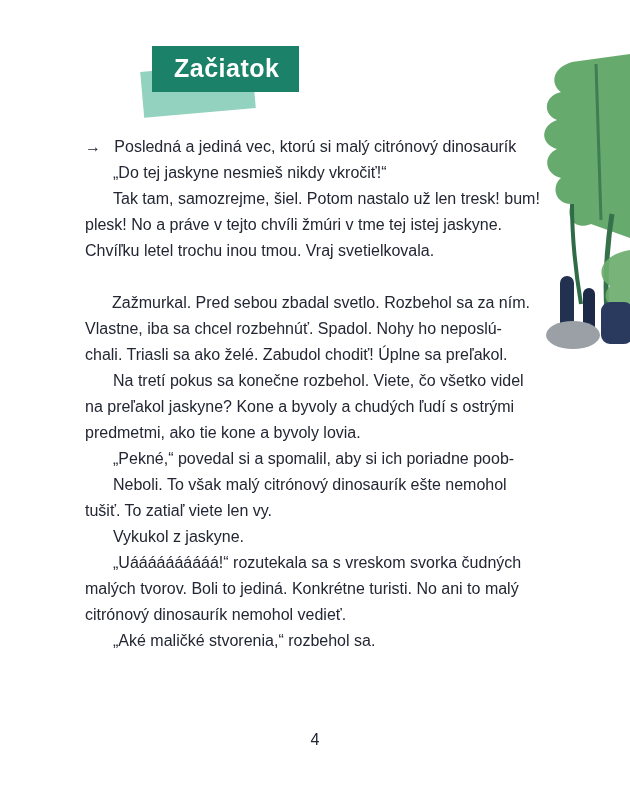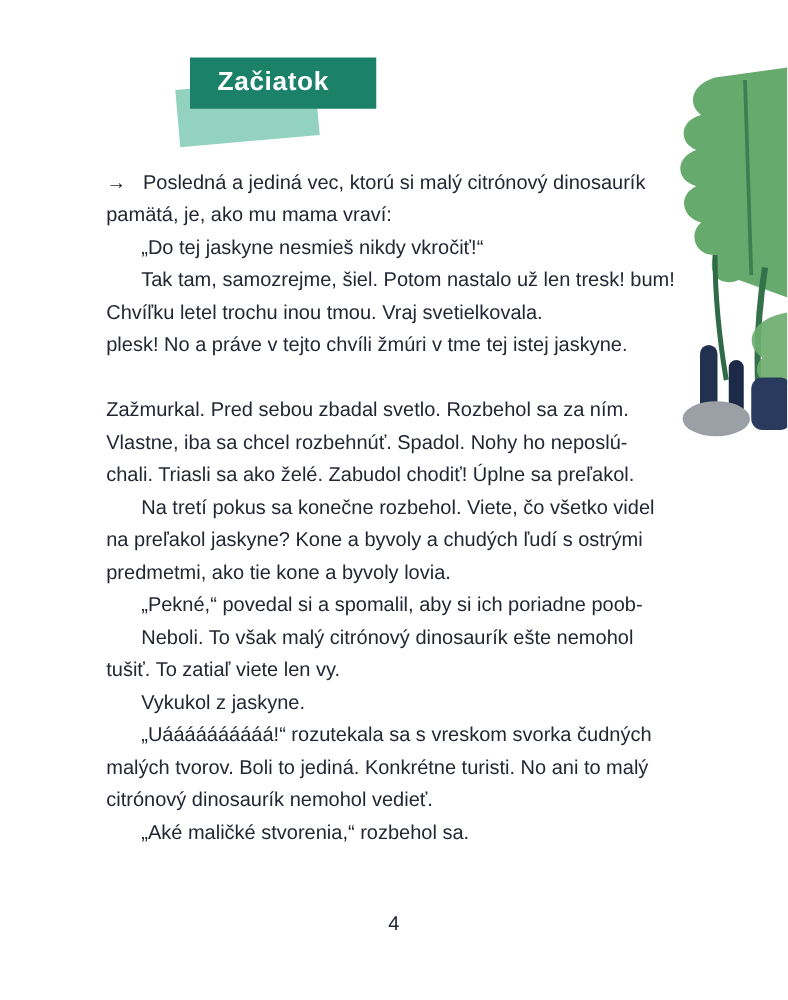--- a/index.html
+++ b/index.html
@@ -30,37 +30,37 @@
     transform: rotate(-5deg);
     z-index: 0;
   }
   .title-box {
     position: relative;
     z-index: 1;
     display: inline-block;
     background: #1b8168;
     color: #ffffff;
     font-weight: bold;
-    font-size: 21px;
+    font-size: 25px;
     letter-spacing: 0.5px;
-    padding: 8px 38px 9px 22px;
+    padding: 8px 20px 9px 22px;
   }
 
   
   .story {
     position: absolute;
     left: 85px; top: 134px;
     width: 472px;
     font-size: 16px;
     line-height: 26px;
     z-index: 2;
   }
   .line { white-space: pre-wrap; }
   .line.indent { text-indent: 28px; }
-  .line.gap { margin-top: 26px; }
+  .line.gap { margin-top: 26px; text-align: center; }
 
   
   .page-number {
     position: absolute;
     left: 0; top: 731px;
     width: 630px;
     text-align: center;
     font-size: 16px;
     z-index: 2;
   }
@@ -96,25 +96,24 @@
 
     <rect x="60" y="224" width="14" height="58" rx="7" fill="#223150"></rect>
     <rect x="83" y="236" width="12" height="50" rx="6" fill="#1d2a47"></rect>
     <rect x="101" y="250" width="32" height="42" rx="9" fill="#2a3a5e"></rect>
 
     <ellipse cx="73" cy="283" rx="27" ry="14" fill="#9aa0a6"></ellipse>
   </svg>
 
   <div class="story">
       <div class="line">→   Posledná a jediná vec, ktorú si malý citrónový dinosaurík</div>
-      <div class="line">pamätá, je, ako mu mama vraví:</div>
       <div class="line indent">„Do tej jaskyne nesmieš nikdy vkročiť!“</div>
       <div class="line indent">Tak tam, samozrejme, šiel. Potom nastalo už len tresk! bum!</div>
+      <div class="line">plesk! No a práve v tejto chvíli žmúri v tme tej istej jaskyne.</div>
       <div class="line">Chvíľku letel trochu inou tmou. Vraj svetielkovala.</div>
-      <div class="line">plesk! No a práve v tejto chvíli žmúri v tme tej istej jaskyne.</div>
       <div class="line gap">Zažmurkal. Pred sebou zbadal svetlo. Rozbehol sa za ním.</div>
       <div class="line">Vlastne, iba sa chcel rozbehnúť. Spadol. Nohy ho neposlú-</div>
       <div class="line">chali. Triasli sa ako želé. Zabudol chodiť! Úplne sa preľakol.</div>
       <div class="line indent">Na tretí pokus sa konečne rozbehol. Viete, čo všetko videl</div>
       <div class="line">na preľakol jaskyne? Kone a byvoly a chudých ľudí s ostrými</div>
       <div class="line">predmetmi, ako tie kone a byvoly lovia.</div>
       <div class="line indent">„Pekné,“ povedal si a spomalil, aby si ich poriadne poob-</div>
       <div class="line indent">Neboli. To však malý citrónový dinosaurík ešte nemohol</div>
       <div class="line">tušiť. To zatiaľ viete len vy.</div>
       <div class="line indent">Vykukol z jaskyne.</div>

